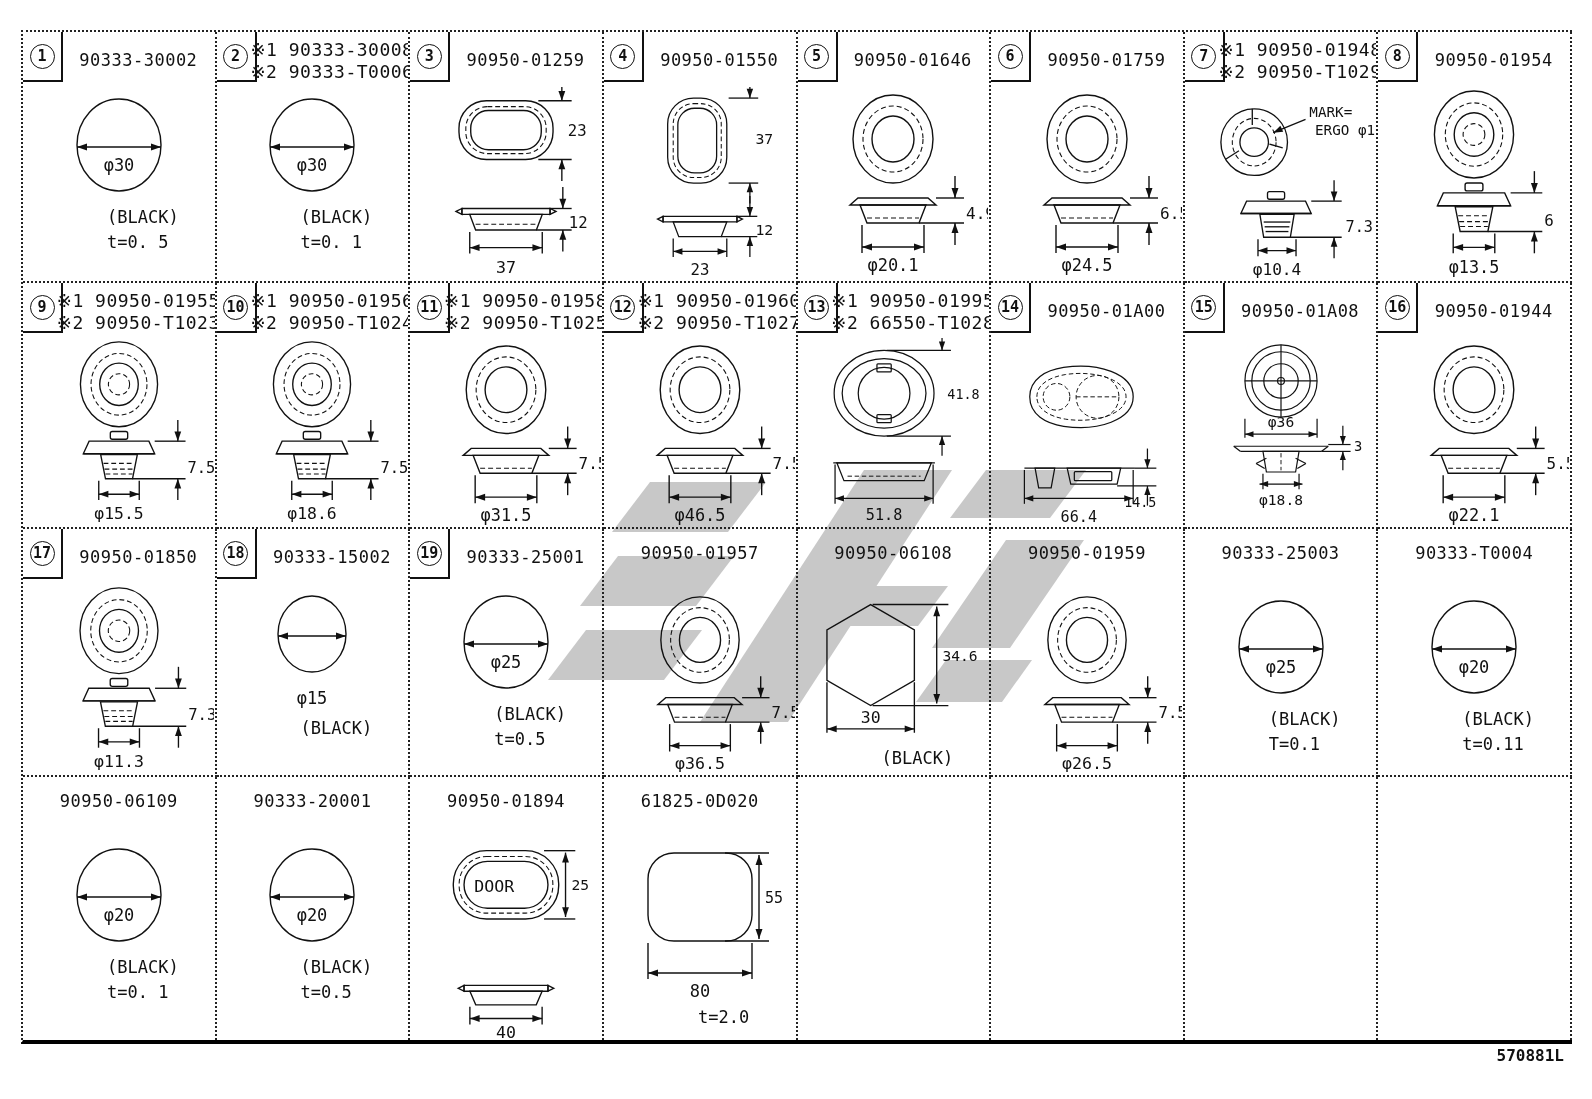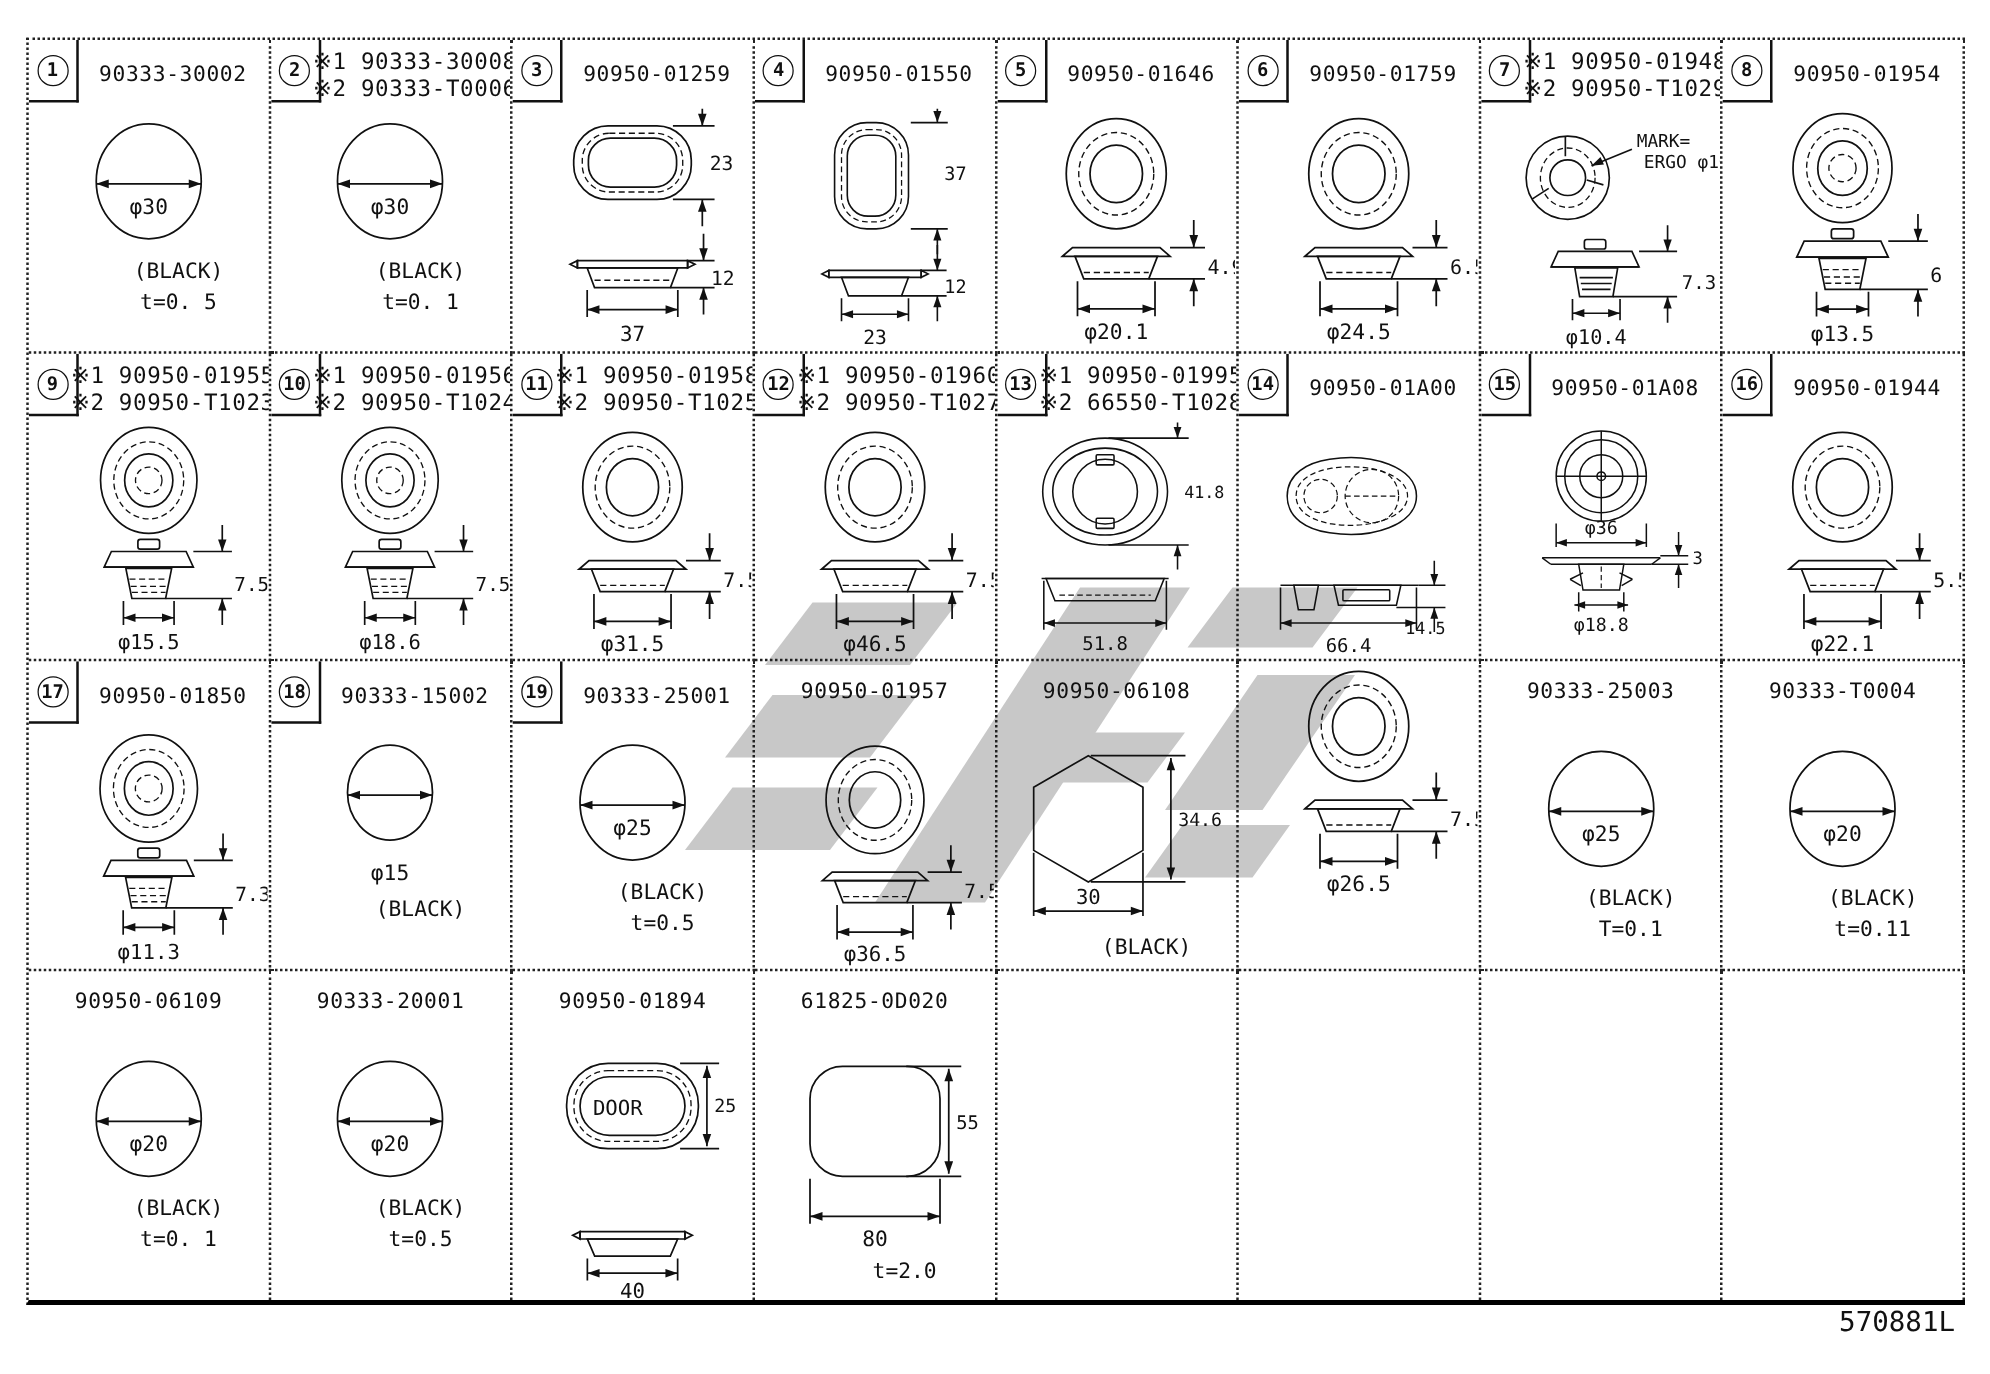--- a/index.html
+++ b/index.html
@@ -19,27 +19,27 @@
   .badge{position:absolute;left:0;top:0;width:38px;height:48px;
          border-right:2px solid #111;border-bottom:2px solid #111;
          display:flex;align-items:center;justify-content:center;}
   .idx{border:1.7px solid #111;border-radius:50%;min-width:25px;height:25px;box-sizing:border-box;
        display:flex;align-items:center;justify-content:center;font-weight:bold;font-size:15px;padding:0 2px;}
   .parts{display:flex;flex-direction:column;align-items:center;line-height:1.25;}
   .pline{font-weight:normal;font-size:17px;letter-spacing:.5px;white-space:nowrap;}
   .pline.two{font-size:18px;}
   .body{flex:1 1 auto;min-height:0;display:flex;flex-direction:column;align-items:center;justify-content:flex-start;}
   .body svg{flex:0 1 auto;min-height:0;max-width:100%;}
-  .notes{text-align:center;line-height:1.45;font-size:17px;flex:0 0 auto;padding-bottom:4px;margin-left:48px;}
+  .notes{text-align:left;line-height:1.45;font-size:17px;flex:0 0 auto;padding-bottom:4px;margin-left:48px;}
   .s{stroke:#111;fill:none;stroke-width:1.4;}
   .d{stroke:#111;fill:none;stroke-width:1.1;stroke-dasharray:5 3;}
   text{fill:#111;stroke:none;font-family:"DejaVu Sans Mono","DejaVu Sans",monospace;}
   .footnotes{position:absolute;left:38px;top:1040px;z-index:1;font-size:16px;line-height:1.85;
              font-family:"DejaVu Sans","Liberation Sans",sans-serif;letter-spacing:.5px;}
-  .docnum{position:absolute;right:28px;top:1046px;z-index:1;font-size:22px;font-weight:normal;}
+  .docnum{position:absolute;right:28px;top:1046px;z-index:1;font-size:16px;font-weight:bold;}
 </style>
 </head>
 <body>
 
 <div class="page">
 
   <svg class="wm" width="1592" height="1099" viewBox="0 0 1592 1099">
     <g fill="#c8c8c8">
       <polygon points="650,482 766,482 728,532 612,532"></polygon>
       <polygon points="618,556 734,556 696,606 580,606"></polygon>
@@ -766,20 +766,25 @@
             <line class="s" x1="27" y1="144" x2="117" y2="144"></line>
             <polygon fill="#111" points="27,144 37,140.5 37,147.5"></polygon>
             <polygon fill="#111" points="117,144 107,147.5 107,140.5"></polygon>
           </svg>
           <div class="notes">
             <div>(BLACK)</div>
           </div>
         </div>
       </div>
       <div class="cell">
+        <div class="hdr plain">
+          <span class="parts">
+            <span class="pline ">90950-01959</span>
+          </span>
+        </div>
         <div class="body">
           <svg viewBox="0 0 190 190" width="190" height="190">
             <ellipse class="s" cx="95" cy="52" rx="40" ry="44"></ellipse>
             <ellipse class="d" cx="95" cy="52" rx="30" ry="33"></ellipse>
             <ellipse class="s" cx="95" cy="52" rx="21" ry="23"></ellipse>
             <polygon class="s" points="52,118 60,111 130,111 138,118"></polygon>
             <polygon class="s" points="62,118 128,118 121,136 69,136"></polygon>
             <line class="d" x1="69" y1="131" x2="121" y2="131"></line>
             <line class="s" x1="138" y1="111" x2="166" y2="111"></line>
             <line class="s" x1="121" y1="136" x2="166" y2="136"></line>

